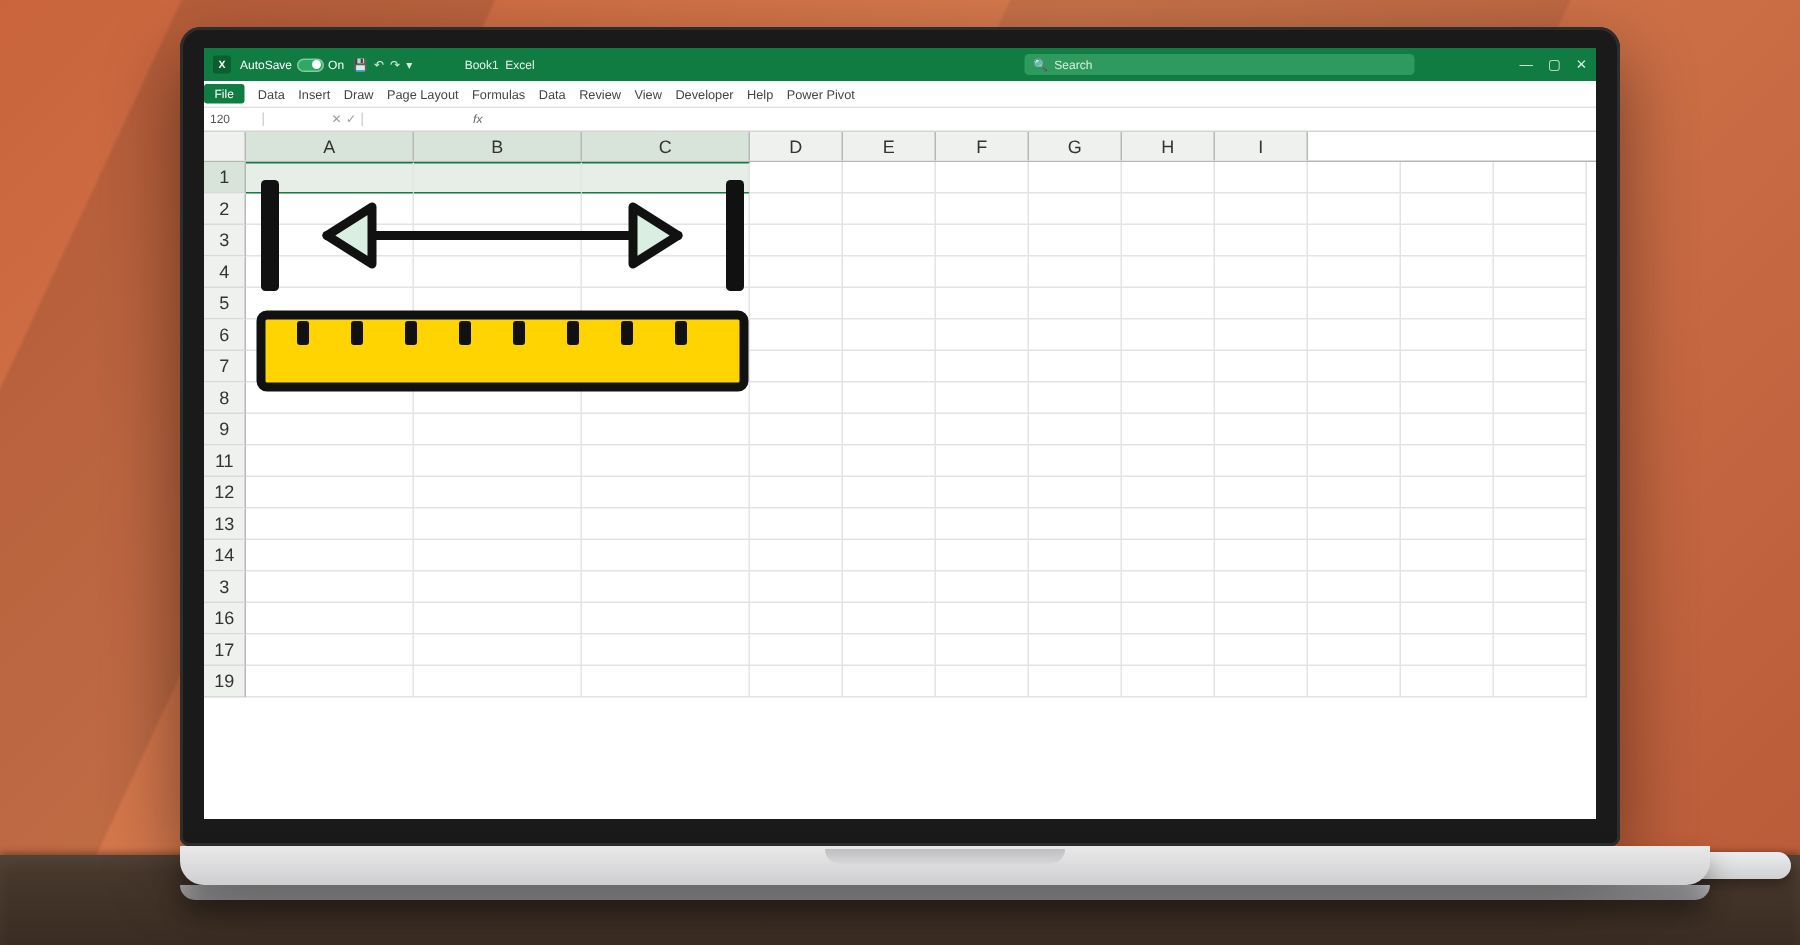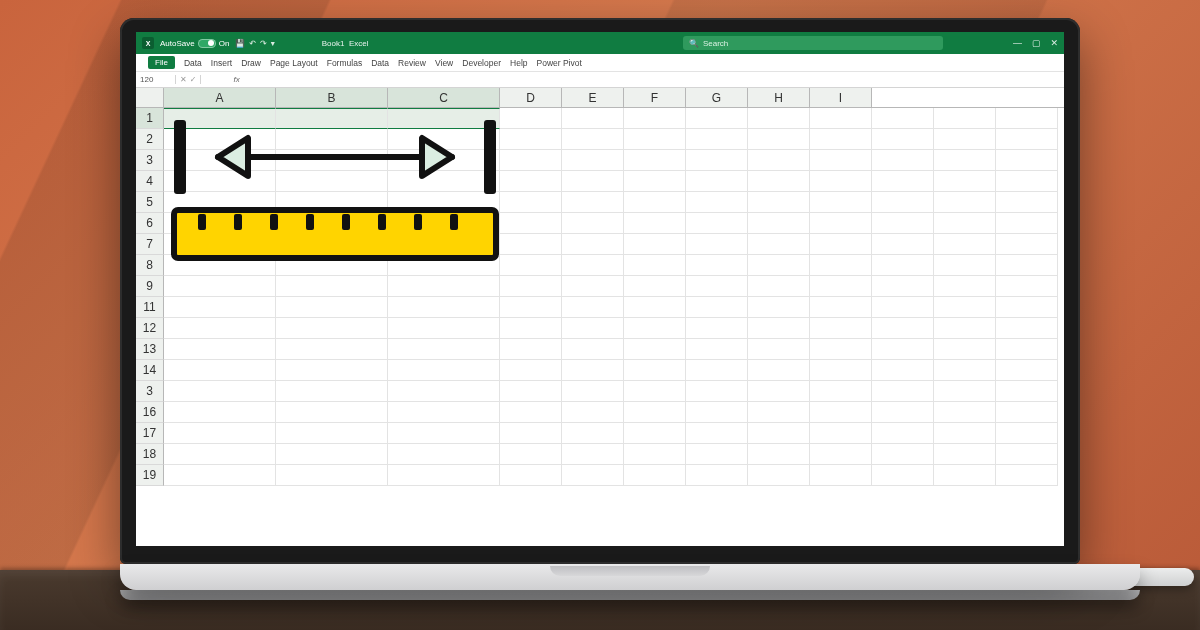--- a/index.html
+++ b/index.html
@@ -71,40 +71,40 @@
     height: 22px; background: #107c41; color: #fff;
     display: flex; align-items: center; font-size: 8px;
     padding: 0 6px; gap: 6px;
   }
   .titlebar .xl-icon { width:12px;height:12px;background:#0b5e31;border-radius:2px;display:flex;align-items:center;justify-content:center;font-size:7px;font-weight:bold;}
   .autosave { display:flex; align-items:center; gap:3px; }
   .toggle { width:18px;height:9px;border-radius:5px;background:#2fa866;position:relative;border:1px solid rgba(255,255,255,0.4);}
   .toggle::after{content:"";position:absolute;right:1px;top:0.5px;width:6px;height:6px;border-radius:50%;background:#fff;}
   .qat { display:flex; gap:4px; align-items:center; opacity:0.85;}
   .qat span{font-size:8px;}
-  .doc-title{margin-left:18px;opacity:0.9;padding-left:23px;}
+  .doc-title{margin-left:6px;opacity:0.9;padding-left:23px;}
   .searchbox {
     margin-left:auto; margin-right:60px;
     width: 260px; height: 14px; background: #2f9a5d;
     border-radius: 3px; display:flex; align-items:center; gap:4px;
     padding: 0 6px; color: #d9f1e2; font-size:8px;
   }
   .win-controls{display:flex;gap:10px;font-size:9px;opacity:.85;margin-left:4px;}
 
   .ribbon-tabs {
     height: 18px; background:#fff; border-bottom:1px solid #e3e3e3;
-    display:flex; align-items:center; gap:9px; padding:0 12px;
+    display:flex; align-items:center; gap:9px; padding:0 0;
     font-size:8.5px; color:#444;
   }
   .ribbon-tabs .tab{cursor:default;}
   .ribbon-tabs .file{background:#107c41;color:#fff;padding:2px 7px;border-radius:2px;font-size:8px;}
 
   .formula-bar {
     height: 16px; background:#fff; border-bottom:1px solid #d4d4d4;
-    display:flex; align-items:center; font-size:8px; color:#555;
+    display:flex; align-items:center; font-size:8px; color:#555;gap:41px;
   }
   .name-box{width:40px;border-right:1px solid #d4d4d4;padding:0 4px;}
   .fb-icons{display:flex;gap:3px;padding:0 4px;color:#9a9a9a;border-right:1px solid #d4d4d4;}
   .fx{font-style:italic;padding:0 5px;color:#6b6b6b;margin-left:27px;}
 
   .grid-area {
     position:absolute; top:56px; left:0; right:0; bottom:0;
     background:#fff;
   }
   .col-headers {
@@ -446,35 +446,20 @@
               <div class="cell reg"></div>
               <div class="cell reg"></div>
               <div class="cell reg"></div>
               <div class="cell reg"></div>
               <div class="cell reg"></div>
               <div class="cell reg"></div>
               <div class="cell reg"></div>
               <div class="cell reg"></div>
             </div>
             <div class="row">
-              <div class="rh">18</div>
-              <div class="cell wide"></div>
-              <div class="cell wide"></div>
-              <div class="cell wide"></div>
-              <div class="cell reg"></div>
-              <div class="cell reg"></div>
-              <div class="cell reg"></div>
-              <div class="cell reg"></div>
-              <div class="cell reg"></div>
-              <div class="cell reg"></div>
-              <div class="cell reg"></div>
-              <div class="cell reg"></div>
-              <div class="cell reg"></div>
-            </div>
-            <div class="row">
               <div class="rh">19</div>
               <div class="cell wide"></div>
               <div class="cell wide"></div>
               <div class="cell wide"></div>
               <div class="cell reg"></div>
               <div class="cell reg"></div>
               <div class="cell reg"></div>
               <div class="cell reg"></div>
               <div class="cell reg"></div>
               <div class="cell reg"></div>

